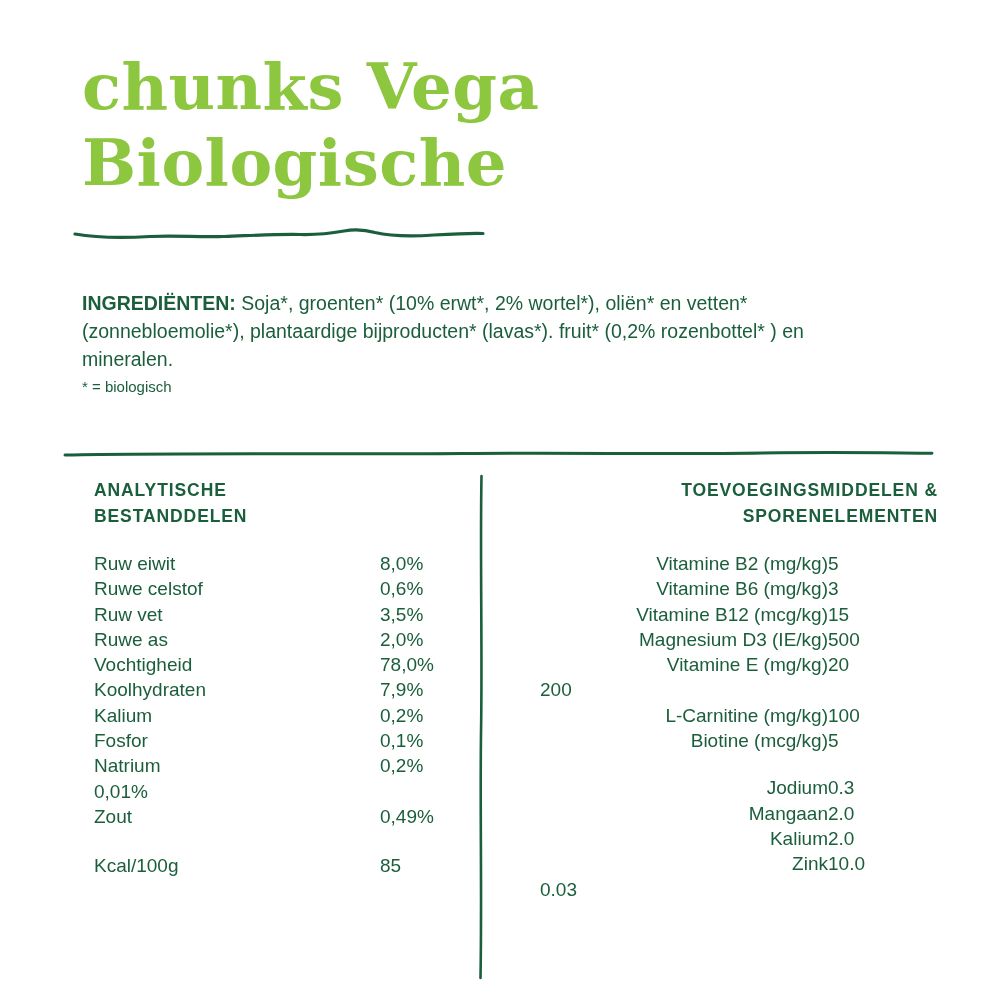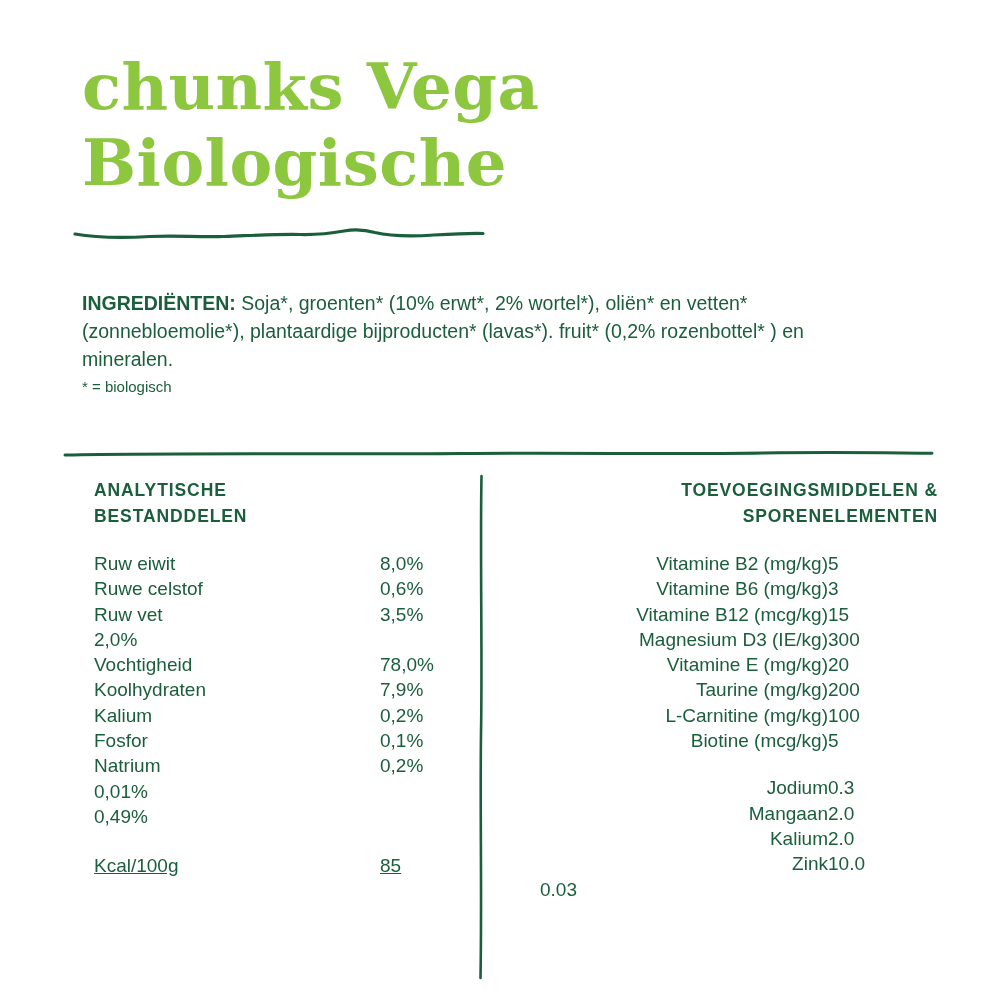--- a/index.html
+++ b/index.html
@@ -55,21 +55,21 @@
   .rows { margin-top: 22px; }
   .row {
     display: flex;
     height: 25.3px;
     font-size: 19px;
     line-height: 25.3px;
   }
   .col-left  .row-label { width: 286px; }
   .col-right .row-label { width: 288px; }
   .row-value { flex: 0 0 auto; }
-  .energy-row { margin-top: 24px; text-decoration: underline; }
+  .energy-row { margin-top: 24px; }
   .minerals   { }
 </style>
 </head>
 <body>
 
 <div class="page">
 
   <div class="title">
     <div>chunks Vega</div>
     <div>Biologische</div>
@@ -116,20 +116,21 @@
           <span class="row-label">Ruwe celstof</span>
           <span class="row-value">0,6%</span>
         </div>
 
         <div class="row">
           <span class="row-label">Ruw vet</span>
           <span class="row-value">3,5%</span>
         </div>
 
         <div class="row">
+          <span class="row-label">Ruwe as</span>
           <span class="row-value">2,0%</span>
         </div>
 
         <div class="row">
           <span class="row-label">Vochtigheid</span>
           <span class="row-value">78,0%</span>
         </div>
 
         <div class="row">
           <span class="row-label">Koolhydraten</span>
@@ -149,20 +150,21 @@
         <div class="row">
           <span class="row-label">Natrium</span>
           <span class="row-value">0,2%</span>
         </div>
 
         <div class="row">
           <span class="row-value">0,01%</span>
         </div>
 
         <div class="row">
+          <span class="row-label">Zout</span>
           <span class="row-value">0,49%</span>
         </div>
       </div>
     <div class="row energy-row">
       <span class="row-label">Kcal/100g</span>
       <span class="row-value">85</span>
     </div>
   </div>
 
   <div class="column col-right">
@@ -183,30 +185,29 @@
           <span class="row-value">3</span>
         </div>
 
         <div class="row">
           <span class="row-label">Vitamine B12 (mcg/kg)</span>
           <span class="row-value">15</span>
         </div>
 
         <div class="row">
           <span class="row-label">Magnesium D3 (IE/kg)</span>
-          <span class="row-value">300</span>
+          <span class="row-value">500</span>
         </div>
 
         <div class="row">
           <span class="row-label">Vitamine E (mg/kg)</span>
           <span class="row-value">20</span>
         </div>
 
         <div class="row">
-          <span class="row-label">Taurine (mg/kg)</span>
           <span class="row-value">200</span>
         </div>
 
         <div class="row">
           <span class="row-label">L-Carnitine (mg/kg)</span>
           <span class="row-value">100</span>
         </div>
 
         <div class="row">
           <span class="row-label">Biotine (mcg/kg)</span>

